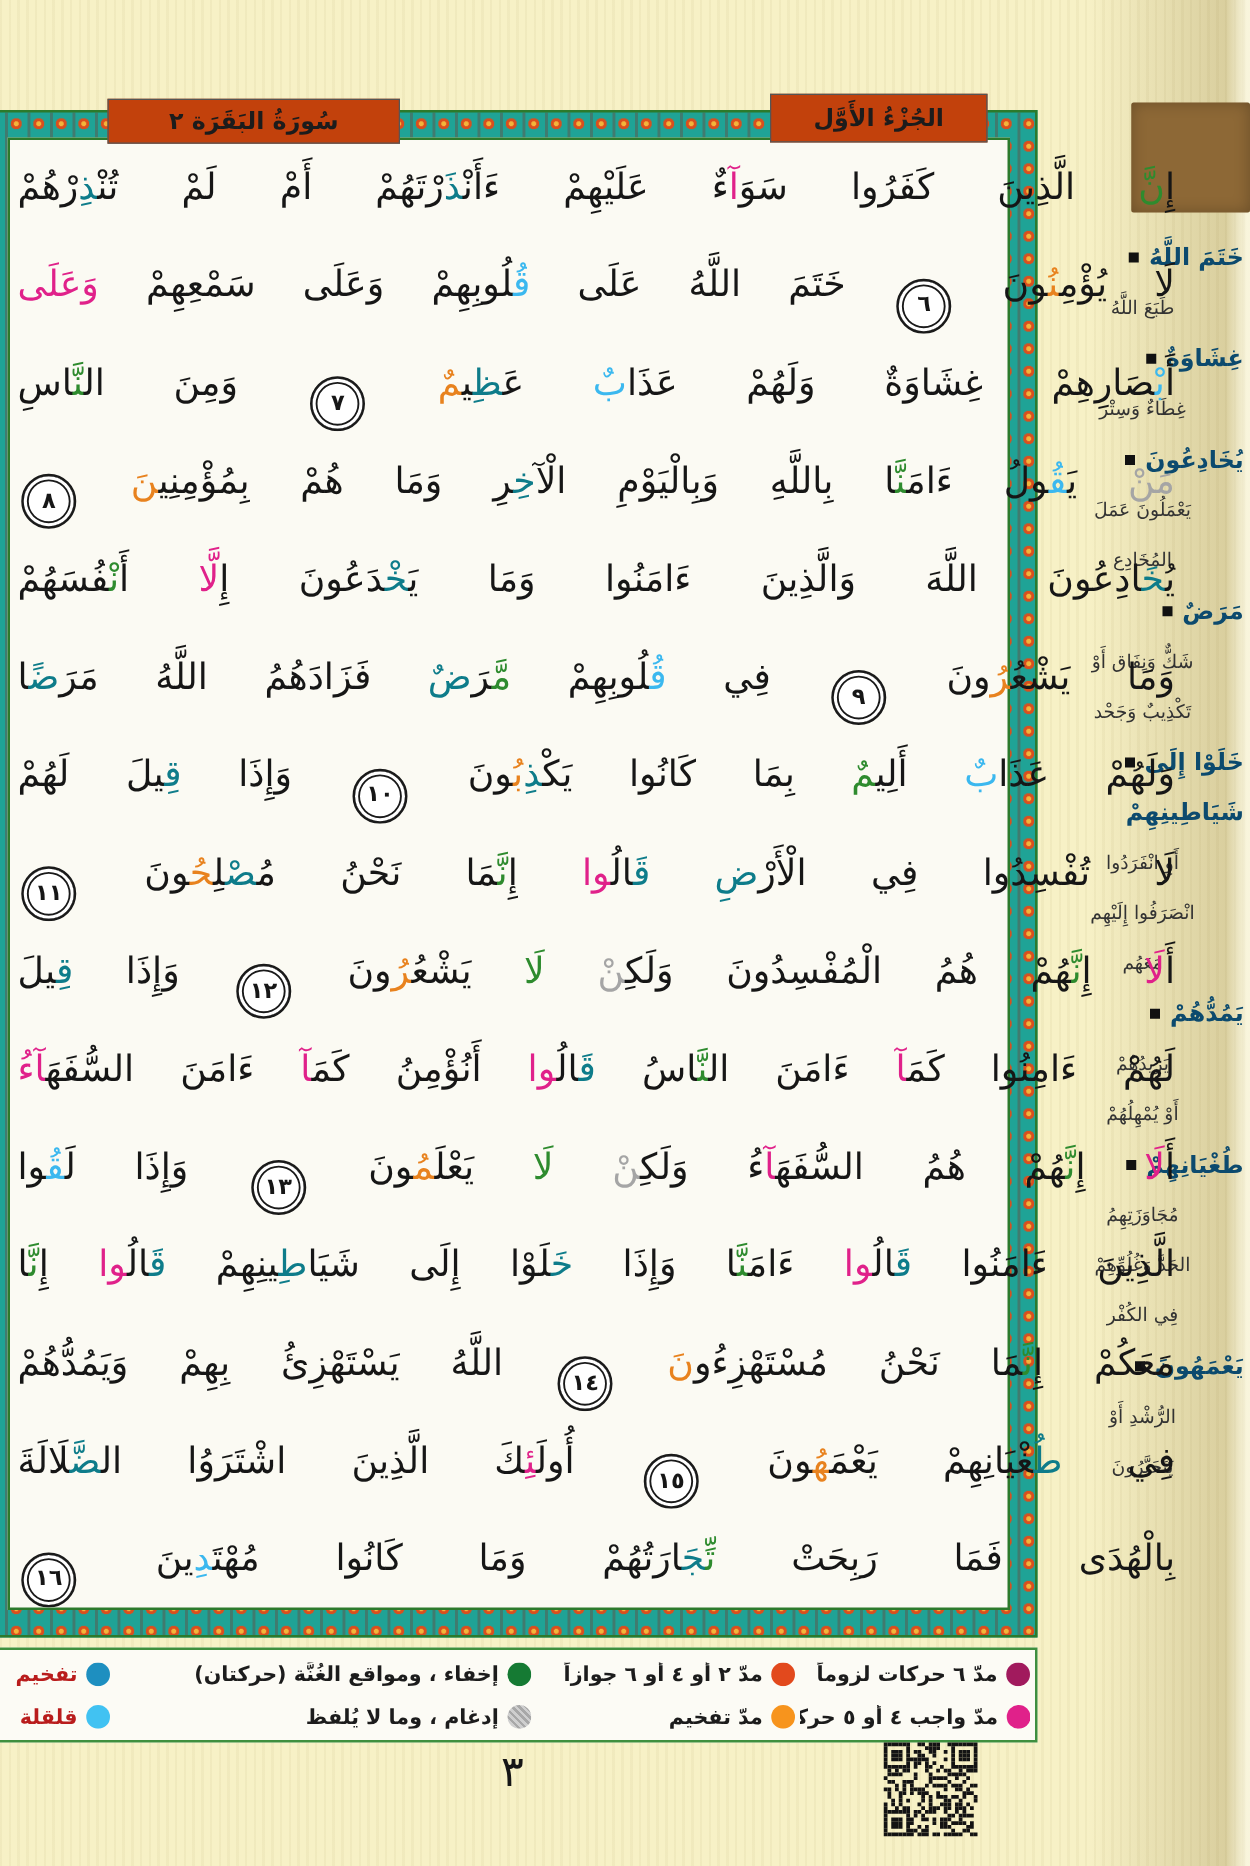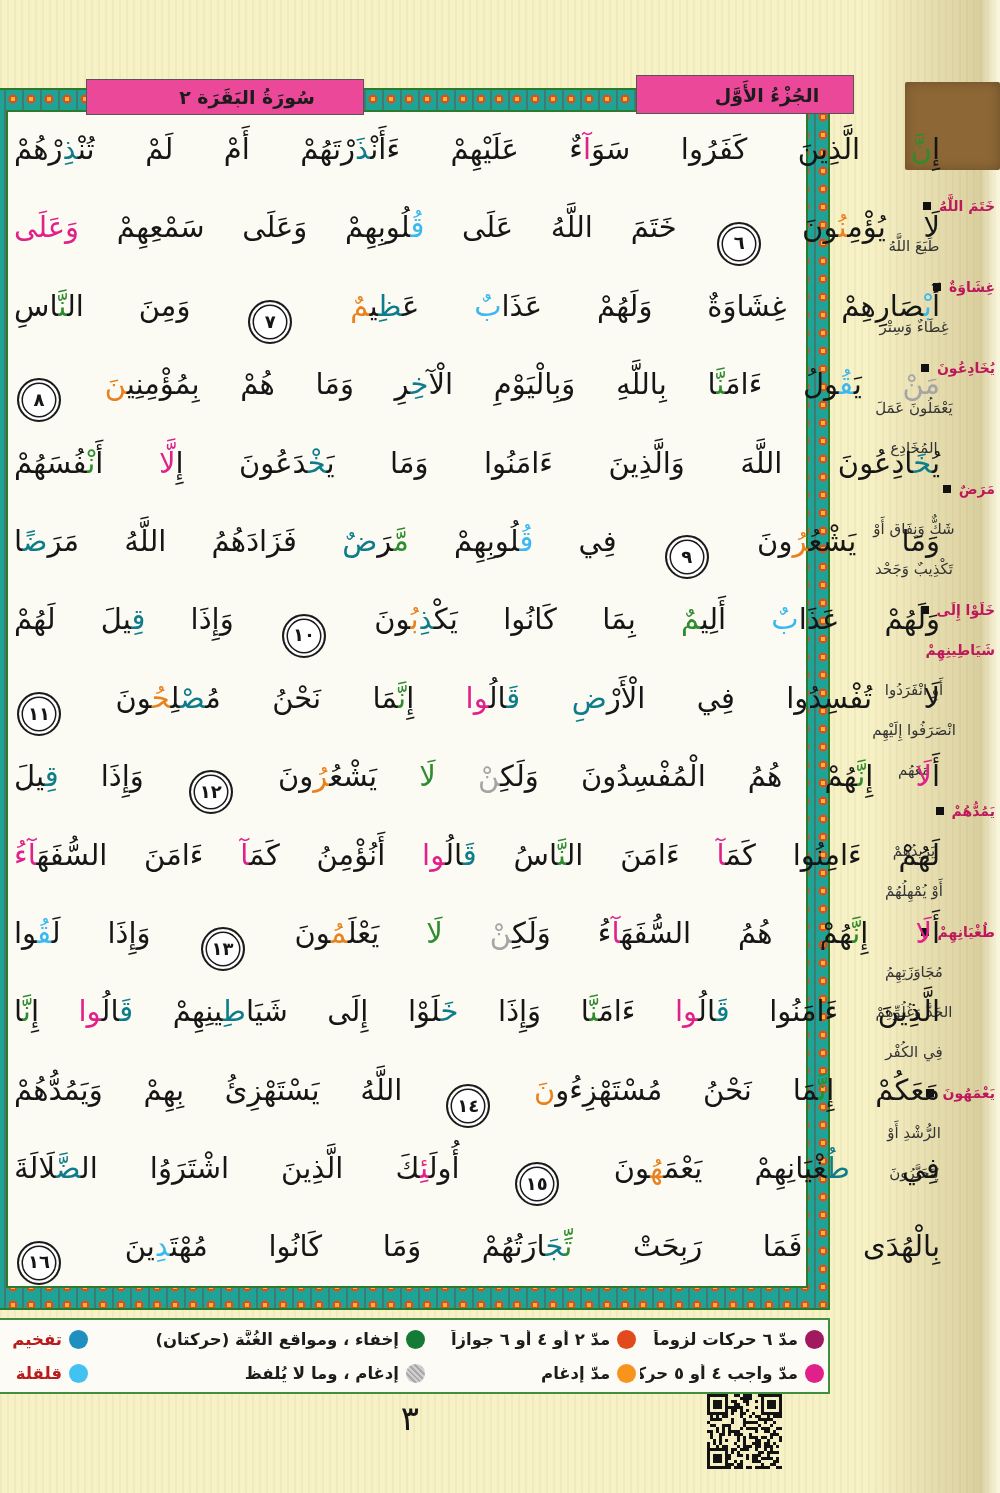--- a/index.html
+++ b/index.html
@@ -20,43 +20,43 @@
   
   .frame{position:absolute;left:-16px;top:88px;width:846px;height:1222px;z-index:2;box-sizing:border-box;
     border:2px solid #2c7a2c;padding:20px;
     background-color:#1fa396;
     background-image:
       radial-gradient(circle at 9px 9px,#f2b53a 2.2px,#d94f1e 2.2px 4.4px,rgba(0,0,0,0) 4.6px),
       repeating-linear-gradient(90deg,rgba(140,30,20,.30) 0 2px,rgba(0,0,0,0) 2px 18px);
     background-size:18px 18px,18px 18px;}
   .frame-inner{width:100%;height:100%;box-sizing:border-box;background:#fbfaf3;border:2px solid #2c7a2c;}
 
-  .head-box{position:absolute;z-index:4;background:#ec4899;border:1.5px solid #555;
+  .head-box{position:absolute;z-index:4;background:#c2410c;border:1.5px solid #555;
     display:flex;align-items:center;justify-content:center;
-    font-weight:700;color:#1c1c1c;padding-left:44px;}
+    font-weight:700;color:#1c1c1c;}
   .surah-box{left:86px;top:79px;width:232px;height:34px;font-size:19px;}
-  .juz-box{left:636px;top:75px;width:172px;height:37px;font-size:19px;}
+  .juz-box{left:616px;top:75px;width:172px;height:37px;font-size:19px;}
 
   
   .quran{position:absolute;left:8px;top:110px;width:938px;z-index:5;direction:rtl;}
   .qline{height:78.4px;line-height:78.4px;font-size:29px;color:#161616;
     text-align:justify;text-align-last:justify;white-space:nowrap;overflow:hidden;
     padding:0 6px;font-weight:500;}
   .ayah{display:inline-flex;align-items:center;justify-content:center;
     width:40px;height:40px;border:2px solid #1a1a1a;border-radius:50%;background:#fff;
     box-shadow:inset 0 0 0 2.5px #fff,inset 0 0 0 4px #1a1a1a;
     font-size:18px;font-weight:700;vertical-align:-12px;margin:0 3px;}
   .c-g{color:#2e8b2e}.c-p{color:#e0218a}.c-o{color:#e8821e}.c-t{color:#0e7c8a}
   .c-b{color:#3bb8ef}.c-s{color:#a5a5a5}
 
   
   .margin-notes{position:absolute;left:833px;top:186px;width:162px;z-index:4;direction:rtl;color:#222;}
   .mnote{margin:0 0 1px 0;}
   .mword{display:flex;direction:rtl;align-items:center;justify-content:flex-start;gap:8px;
-    height:40px;font-size:14px;font-weight:700;color:#be185d;}
+    height:40px;font-size:19px;font-weight:700;color:#0c4a6e;}
   .mbullet{width:8px;height:8px;background:#111;flex:0 0 auto;}
   .mdef{height:40px;line-height:40px;text-align:center;font-size:15px;font-weight:400;color:#333;}
 
   
   .legend{position:absolute;left:-10px;top:1318px;width:840px;height:76px;z-index:4;box-sizing:border-box;
     background:#fcfbf5;border:2px solid #3f8f3f;display:flex;flex-direction:row;}
   .lsec{box-sizing:border-box;display:flex;flex-direction:column;justify-content:space-around;padding:2px 4px;}
   .lsec + .lsec{border-right:none;border-left:none;border-image:none;border-left-width:0;}
   .sec-misc{width:100px;}
   .sec-ghunnah{width:337px;border-left:1.5px solid #3f8f3f;border-right:1.5px solid #3f8f3f;}
@@ -222,21 +222,21 @@
           <span class="llabel">مدّ ٢ أو ٤ أو ٦ جوازاً</span>
         </div>
       </div>
       <div class="lrow">
         <div class="litem">
           <span class="ldot" style="background: rgb(224, 33, 138);"></span>
           <span class="llabel">مدّ واجب ٤ أو ٥ حركات</span>
         </div>
         <div class="litem">
           <span class="ldot" style="background: rgb(247, 148, 29);"></span>
-          <span class="llabel">مدّ إدغام</span>
+          <span class="llabel">مدّ تفخيم</span>
         </div>
       </div>
     </div>
   </div>
 
 <div class="page-number">٣</div>
 
 <div class="qr" id="qr">
     <div class="on"></div>
     <div class="on"></div>

